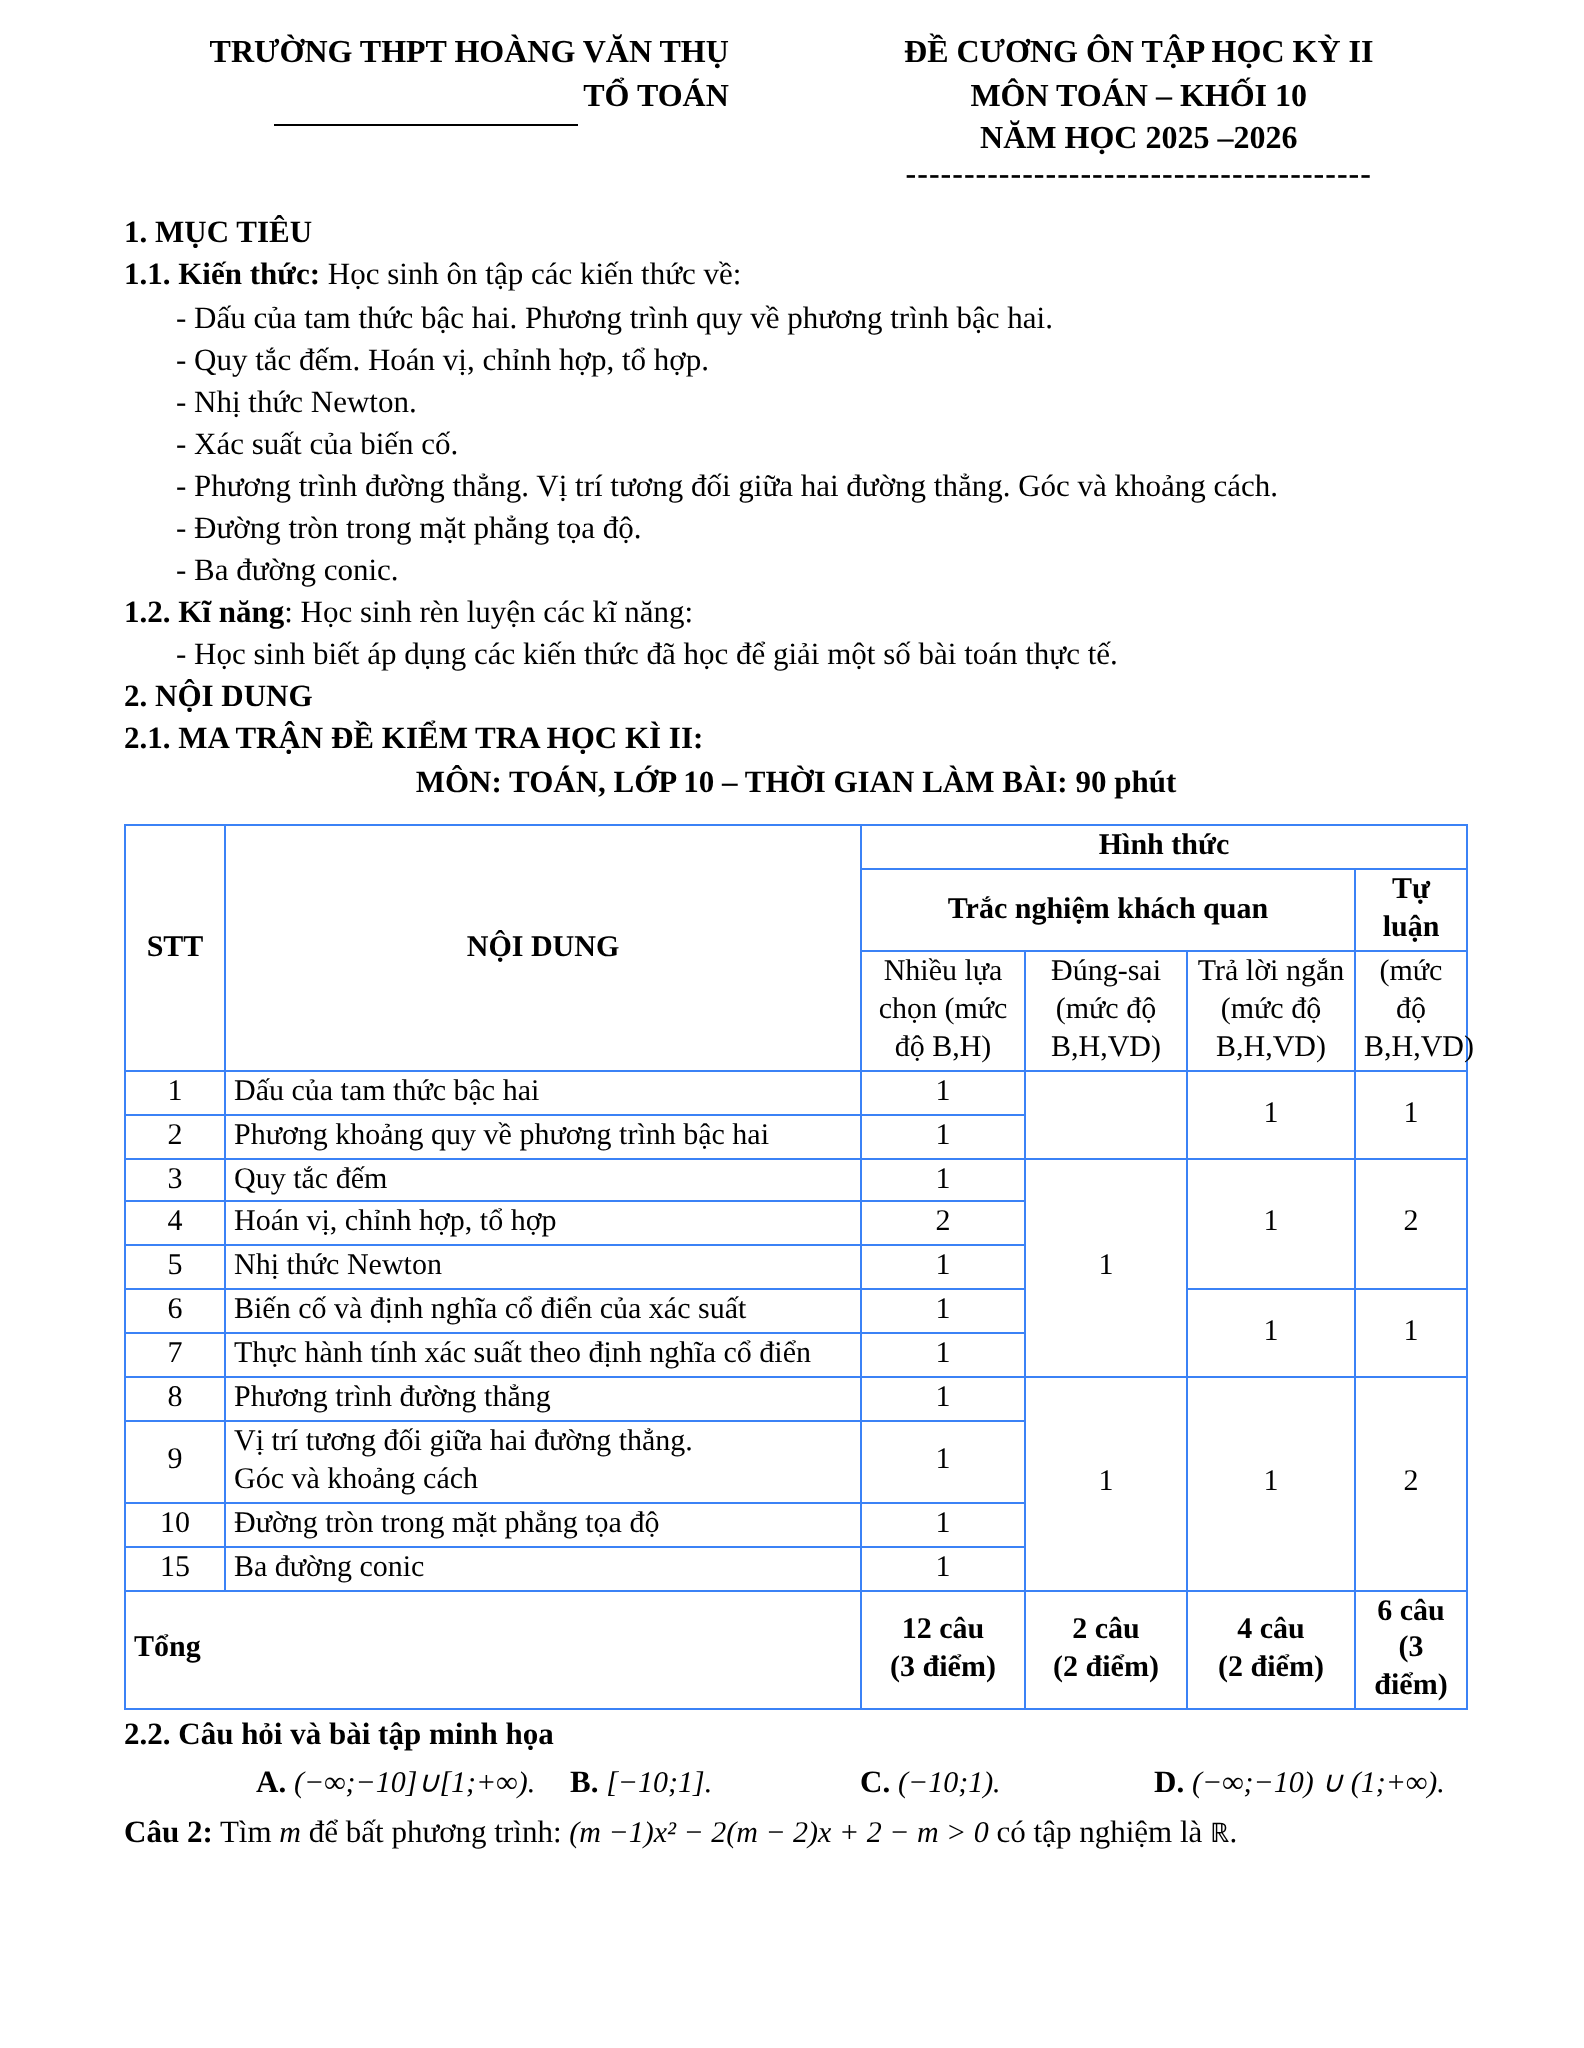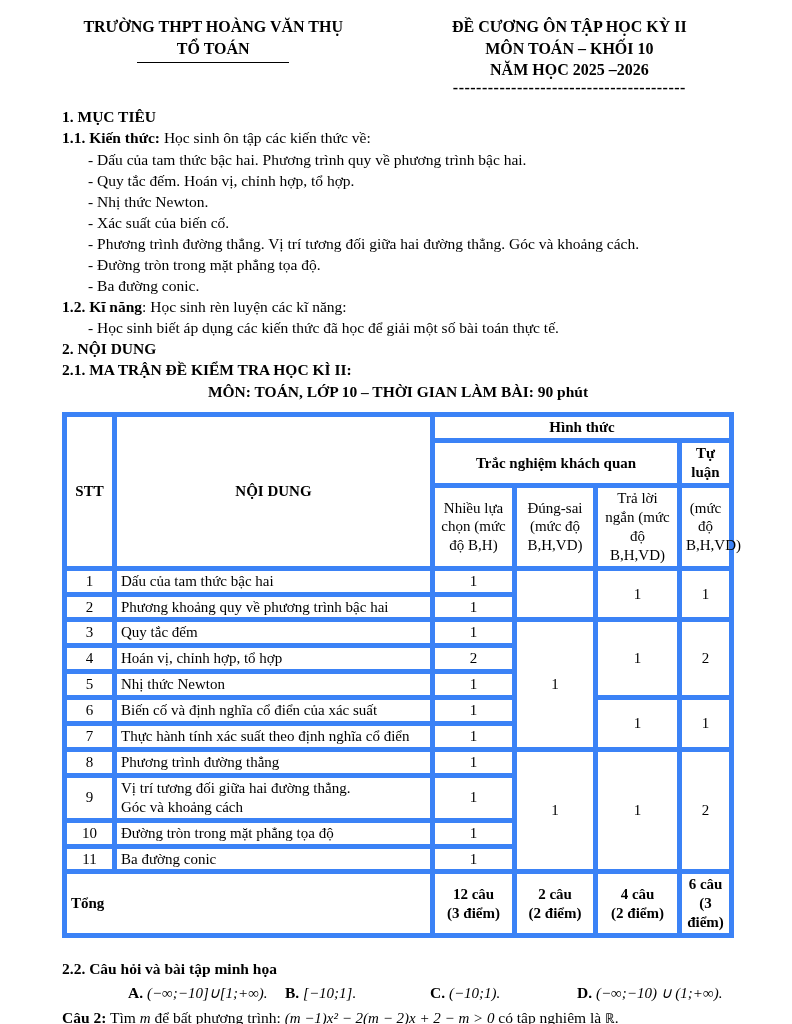--- a/index.html
+++ b/index.html
@@ -6,39 +6,39 @@
   * { box-sizing: border-box; }
   html, body { margin: 0; padding: 0; }
   body {
     width: 792px; min-height: 1024px; background: #ffffff; color: #000;
     font-family: "Liberation Serif", serif; font-size: 15.5px; line-height: 1.36;
   }
   .page { padding: 16px 58px 24px 62px; }
   .b { font-weight: 700; }
   
   .header-row { display: flex; justify-content: space-between; align-items: flex-start; }
-  .hdr-left  { width: 45%; text-align: center; font-weight: 700; font-size: 16px; line-height: 1.35; }
+  .hdr-left  { width: 45%; text-align: right; font-weight: 700; font-size: 16px; line-height: 1.35; }
   .hdr-right { width: 49%; text-align: center; font-weight: 700; font-size: 16px; line-height: 1.35; }
   .rule { width: 152px; height: 0; border-top: 1.5px solid #000; margin: 3px auto 0; }
   .dashes { font-weight: 700; line-height: 0.85; letter-spacing: 0.5px; }
   
   .content { margin-top: 12px; }
   .indent { padding-left: 26px; }
   .matrix-subtitle { text-align: center; font-weight: 700; margin-top: 1px; }
   
   table.matrix { border-collapse: collapse; width: 100%; margin-top: 10px; font-size: 15px; line-height: 1.26; table-layout: fixed; }
-  .matrix th, .matrix td { border: 5px solid #3b82f6; padding: 1px 4px; }
+  .matrix th, .matrix td { border: 1px solid #3b82f6; padding: 1px 4px; }
   .matrix th { font-weight: 700; text-align: center; vertical-align: middle; }
   .matrix td { vertical-align: middle; font-family: Liberation Serif, serif; }
   .c { text-align: center; }
   .subhdr { vertical-align: top; text-align: center; font-weight: 400; }
   .pre { white-space: pre-line; }
   .total-row td { font-weight: 700; }
   
-  .q-block { margin-top: 20px; }
+  .q-block { margin-top: 2px; }
   .q-line { margin-top: 3px; }
   .math { font-style: italic; font-size: 15px; }
   .math-bb { font-size: 13.5px; }
   .options { display: grid; grid-template-columns: 157px 145px 147px auto; margin: 3px 0 3px 66px; }
   .opt-label { font-weight: 700; }
 </style>
 </head>
 <body>
 
 <div class="page">
@@ -161,21 +161,21 @@
           <td class="pre">Vị trí tương đối giữa hai đường thẳng.
 Góc và khoảng cách</td>
           <td class="c">1</td>
         </tr>
         <tr>
           <td class="c">10</td>
           <td>Đường tròn trong mặt phẳng tọa độ</td>
           <td class="c">1</td>
         </tr>
         <tr>
-          <td class="c">11</td>
+          <td class="c">15</td>
           <td>Ba đường conic</td>
           <td class="c">1</td>
         </tr>
         <tr class="total-row">
           <td colspan="2">Tổng</td>
           <td class="c pre">12 câu
 (3 điểm)</td>
           <td class="c pre">2 câu
 (2 điểm)</td>
           <td class="c pre">4 câu

